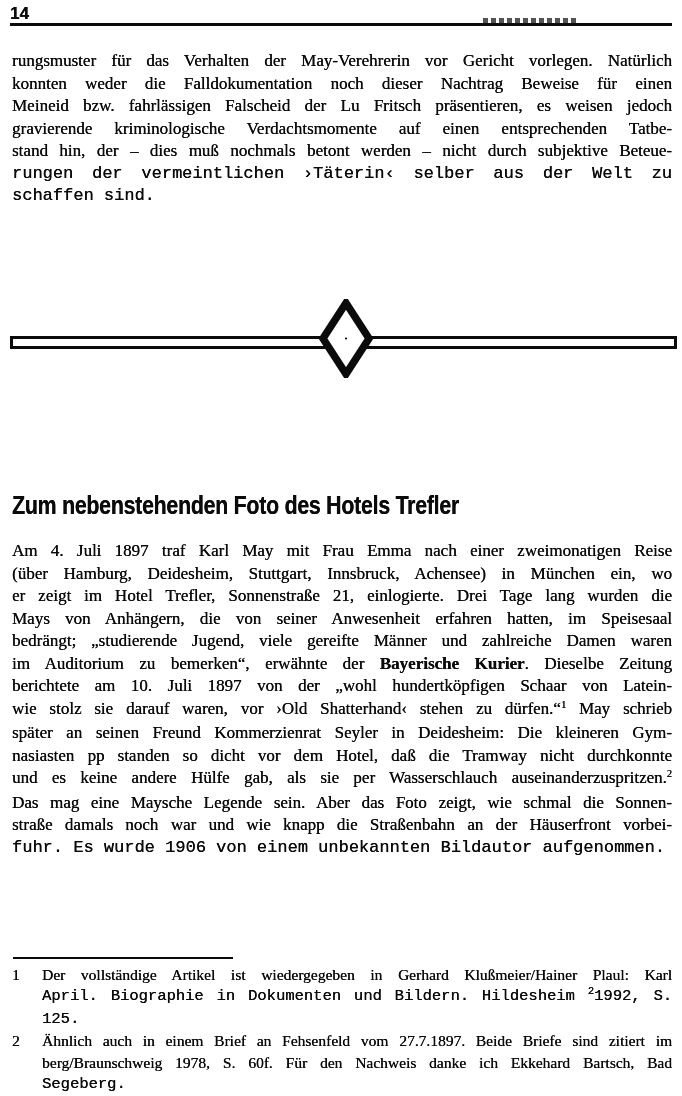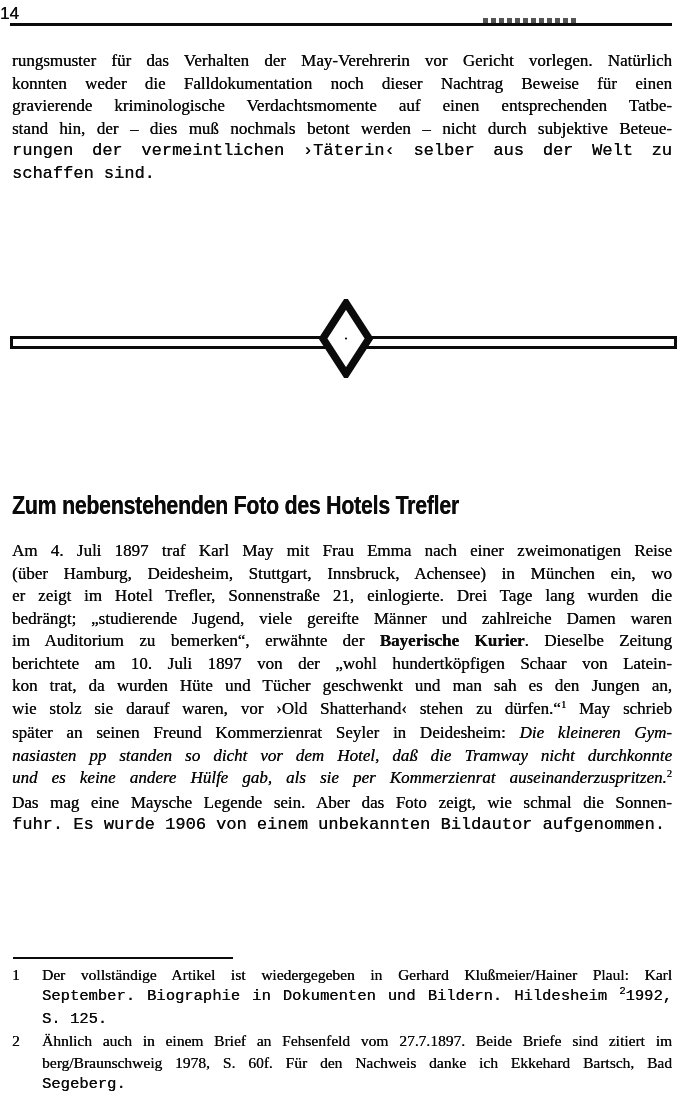--- a/index.html
+++ b/index.html
@@ -2,36 +2,36 @@
 <html><head>
 <meta charset="utf-8">
 <style>
   html,body { margin:0; padding:0; background:#ffffff; }
   .page {
     position:relative; width:682px; height:1096px; background:#ffffff;
     font-family:"Liberation Serif", serif; color:#0b0b0b; overflow:hidden;
     text-shadow:0.25px 0 0 currentColor;
   }
   .page-number {
-    position:absolute; left:0; top:4px;
-    font-family:"Liberation Sans", sans-serif; font-weight:400; font-size:17px;
+    position:absolute; left:10px; top:4px;
+    font-family:"Liberation Sans", sans-serif; font-weight:700; font-size:17px;
   }
   .header-rule { position:absolute; left:10px; top:23px; width:662px; height:2.5px; background:#0b0b0b; }
   .header-smudge {
     position:absolute; left:483px; top:18px; width:96px; height:5px;
     background:repeating-linear-gradient(90deg,#1c1c1c 0 5px, transparent 5px 8px);
     opacity:.75; filter:blur(.4px);
   }
   .para { position:absolute; left:12px; width:660px; font-size:17px; line-height:22.5px; }
   .para1 { top:50px; }
   .para2 { top:540px; }
   .tline { text-align:justify; text-align-last:justify; }
   .tline.last { text-align-last:left;font-family:Liberation Mono, monospace; }
   .b { font-weight:700; }
-  .i { font-style:italic; }
+  .i { }
   .sup { font-size:10.5px; position:relative; top:-6px; }
   .divider-bar {
     position:absolute; left:10px; top:336px; width:667px; height:13px;
     box-sizing:border-box; border:3px solid #0b0b0b; background:#ffffff;
   }
   .divider-diamond { position:absolute; left:319px; top:299px; width:54px; height:79px; }
   .heading {
     position:absolute; left:12px; top:490px;
     font-family:"Liberation Sans", sans-serif; font-weight:700; font-size:26px;
     letter-spacing:-0.3px; white-space:nowrap;
@@ -48,59 +48,61 @@
 
 <div class="page">
 
   <div class="page-number">14</div>
   <div class="header-rule"></div>
   <div class="header-smudge"></div>
 
   <div class="para para1">
       <div class="tline"><span>rungsmuster für das Verhalten der May-Verehrerin vor Gericht vorlegen. Natürlich</span></div>
       <div class="tline"><span>konnten weder die Falldokumentation noch dieser Nachtrag Beweise für einen</span></div>
+      <div class="tline"><span>Meineid bzw. fahrlässigen Falscheid der Lu Fritsch präsentieren, es weisen jedoch</span></div>
       <div class="tline"><span>gravierende kriminologische Verdachtsmomente auf einen entsprechenden Tatbe-</span></div>
       <div class="tline"><span>stand hin, der – dies muß nochmals betont werden – nicht durch subjektive Beteue-</span></div>
       <div class="tline last"><span>rungen der vermeintlichen ›Täterin‹ selber aus der Welt zu schaffen sind.</span></div>
     </div>
 
   <div>
     <div class="divider-bar"></div>
     <svg class="divider-diamond" viewBox="0 0 54 79">
       <polygon points="27,4 50,39.5 27,75 4,39.5" fill="#ffffff" stroke="#0b0b0b" stroke-width="7.5"></polygon>
       <circle cx="27" cy="39.5" r="1.1" fill="#0b0b0b"></circle>
     </svg>
   </div>
 
   <h1 class="heading" style="margin:0;">Zum nebenstehenden Foto des Hotels Trefler</h1>
 
   <div class="para para2">
       <div class="tline"><span>Am 4. Juli 1897 traf Karl May mit Frau Emma nach einer zweimonatigen Reise</span></div>
       <div class="tline"><span>(über Hamburg, Deidesheim, Stuttgart, Innsbruck, Achensee) in München ein, wo</span></div>
       <div class="tline"><span>er zeigt im Hotel Trefler, Sonnenstraße 21, einlogierte. Drei Tage lang wurden die</span></div>
+      <div class="tline"><span>Mays von Anhängern, die von seiner Anwesenheit erfahren hatten, im Speisesaal</span></div>
       <div class="tline"><span>bedrängt; „studierende Jugend, viele gereifte Männer und zahlreiche Damen waren</span></div>
       <div class="tline"><span>im Auditorium zu bemerken“, erwähnte der </span><span class="b">Bayerische Kurier</span><span>. Dieselbe Zeitung</span></div>
       <div class="tline"><span>berichtete am 10. Juli 1897 von der „wohl hundertköpfigen Schaar von Latein-</span></div>
-      <div class="tline"><span>kon trat, da wurden Hüte und Tücher geschwenkt und man sah es den Jungen an,</span></div>
       <div class="tline"><span>wie stolz sie darauf waren, vor ›Old Shatterhand‹ stehen zu dürfen.“</span><span class="sup">1</span><span> May schrieb</span></div>
       <div class="tline"><span>später an seinen Freund Kommerzienrat Seyler in Deidesheim: </span><span class="i">Die kleineren Gym-</span></div>
       <div class="tline"><span class="i">nasiasten pp standen so dicht vor dem Hotel, daß die Tramway nicht durchkonnte</span></div>
-      <div class="tline"><span class="i">und es keine andere Hülfe gab, als sie per Kommerzienrat auseinanderzuspritzen.</span><span class="sup">2</span></div>
+      <div class="tline"><span class="i">und es keine andere Hülfe gab, als sie per Wasserschlauch auseinanderzuspritzen.</span><span class="sup">2</span></div>
       <div class="tline"><span>Das mag eine Maysche Legende sein. Aber das Foto zeigt, wie schmal die Sonnen-</span></div>
+      <div class="tline"><span>straße damals noch war und wie knapp die Straßenbahn an der Häuserfront vorbei-</span></div>
       <div class="tline last"><span>fuhr. Es wurde 1906 von einem unbekannten Bildautor aufgenommen.</span></div>
     </div>
 
   <div class="fn-rule"></div>
 
   <div class="footnotes">
     <div class="footnote">
       <div class="fn-marker">1</div>
       <div class="fn-body">
           <div class="tline"><span>Der vollständige Artikel ist wiedergegeben in Gerhard Klußmeier/Hainer Plaul: Karl</span></div>
-          <div class="tline last"><span>September. Biographie in Dokumenten und Bildern. Hildesheim </span><span class="sup">2</span><span>1992, S. 125.</span></div>
+          <div class="tline last"><span>April. Biographie in Dokumenten und Bildern. Hildesheim </span><span class="sup">2</span><span>1992, S. 125.</span></div>
         </div>
     </div>
     <div class="footnote">
       <div class="fn-marker">2</div>
       <div class="fn-body">
           <div class="tline"><span>Ähnlich auch in einem Brief an Fehsenfeld vom 27.7.1897. Beide Briefe sind zitiert im</span></div>
           <div class="tline"><span>berg/Braunschweig 1978, S. 60f. Für den Nachweis danke ich Ekkehard Bartsch, Bad</span></div>
           <div class="tline last"><span>Segeberg.</span></div>
         </div>
     </div>

